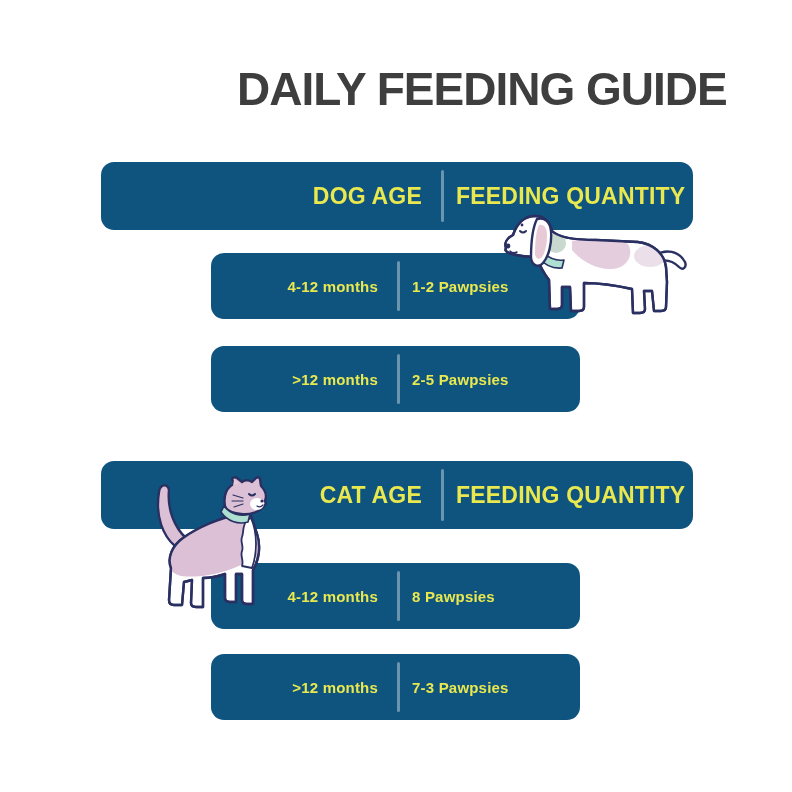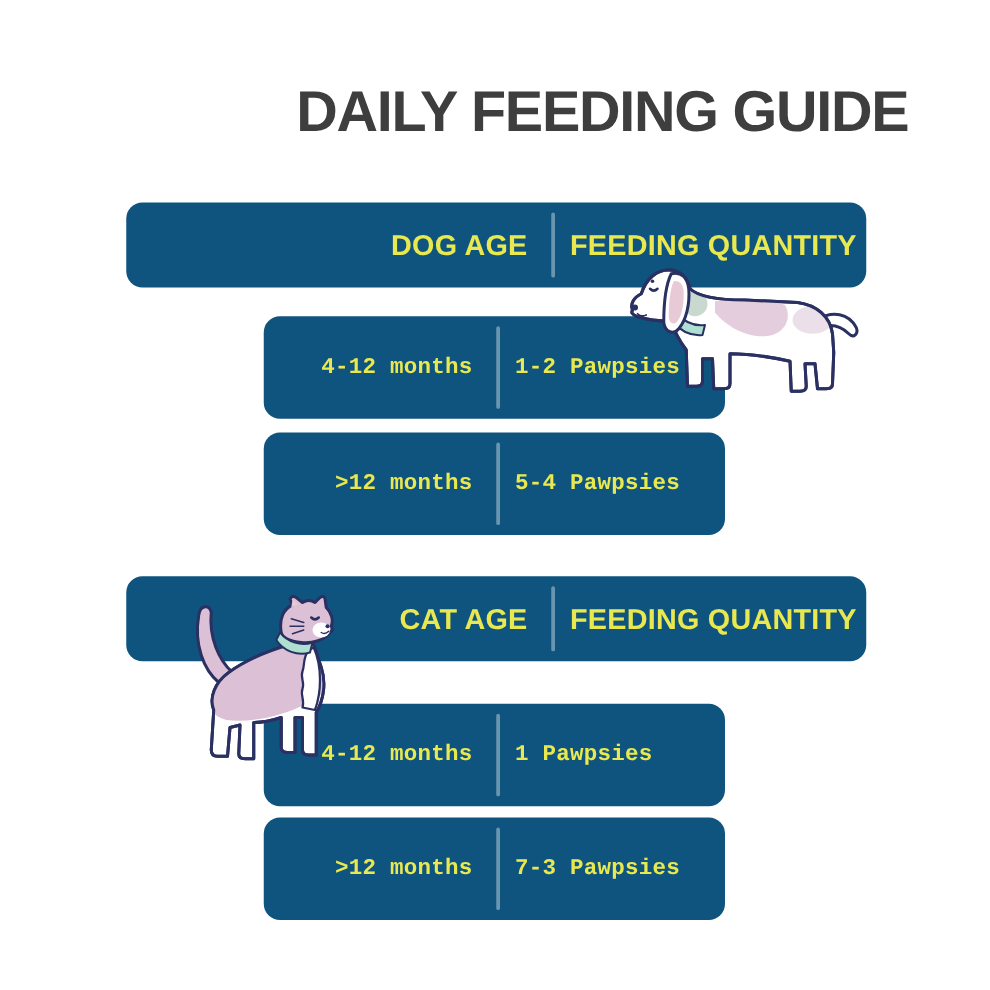--- a/index.html
+++ b/index.html
@@ -7,21 +7,21 @@
        font-family:"Liberation Sans",sans-serif;}
   .stage{position:absolute;inset:0;width:792px;height:792px;background:#ffffff;}
 
   .title{position:absolute;left:213px;top:66px;font-size:46px;line-height:1;
          font-weight:700;letter-spacing:-1px;color:#3E3E3E;white-space:nowrap;margin-left:24px;}
 
   .bar{position:absolute;background:#0E547F;border-radius:13px;display:flex;
        align-items:center;color:#E9E84E;font-weight:700;z-index:1;
        letter-spacing:.2px;}
   .bar.header{left:101px;width:592px;height:68px;font-size:23px;}
-  .bar.row{left:211px;width:369px;height:82px;font-size:18px;font-family:Liberation Mono, monospace;}
+  .bar.row{left:211px;width:369px;height:66px;font-size:15px;}
   .cell{white-space:nowrap;box-sizing:border-box;}
   .cell.left{text-align:right;padding-right:19px;}
   .bar.header .cell.left{width:340px;}
   .bar.row .cell.left{width:186px;}
   .cell.right{flex:1;text-align:left;padding-left:12px;}
   .vdivider{width:3px;align-self:stretch;margin:8px 0;border-radius:2px;
             background:rgba(255,255,255,.38);}
 
   .illus{position:absolute;z-index:5;}
   #dog-illus{left:498px;top:210px;}
@@ -44,33 +44,33 @@
 
   <div class="bar row" style="top:253px;" data-interactable="false">
     <div class="cell left" data-interactable="false">4-12 months</div>
     <div class="vdivider" data-interactable="false"></div>
     <div class="cell right" data-interactable="false">1-2 Pawpsies</div>
   </div>
 
   <div class="bar row" style="top:346px;" data-interactable="false">
     <div class="cell left" data-interactable="false">&gt;12 months</div>
     <div class="vdivider" data-interactable="false"></div>
-    <div class="cell right" data-interactable="false">5-4 Pawpsies</div>
+    <div class="cell right" data-interactable="false">2-5 Pawpsies</div>
   </div>
 
   <div class="bar header" style="top:461px;" data-interactable="false">
     <div class="cell left" data-interactable="false">CAT AGE</div>
     <div class="vdivider" data-interactable="false"></div>
     <div class="cell right" data-interactable="false">FEEDING QUANTITY</div>
   </div>
 
   <div class="bar row" style="top:563px;" data-interactable="false">
     <div class="cell left" data-interactable="false">4-12 months</div>
     <div class="vdivider" data-interactable="false"></div>
-    <div class="cell right" data-interactable="false">1 Pawpsies</div>
+    <div class="cell right" data-interactable="false">8 Pawpsies</div>
   </div>
 
   <div class="bar row" style="top:654px;" data-interactable="false">
     <div class="cell left" data-interactable="false">&gt;12 months</div>
     <div class="vdivider" data-interactable="false"></div>
     <div class="cell right" data-interactable="false">7-3 Pawpsies</div>
   </div>
 
   <svg id="dog-illus" class="illus" width="200" height="108" viewBox="0 0 200 108" data-interactable="false" aria-hidden="true">
     <defs>

